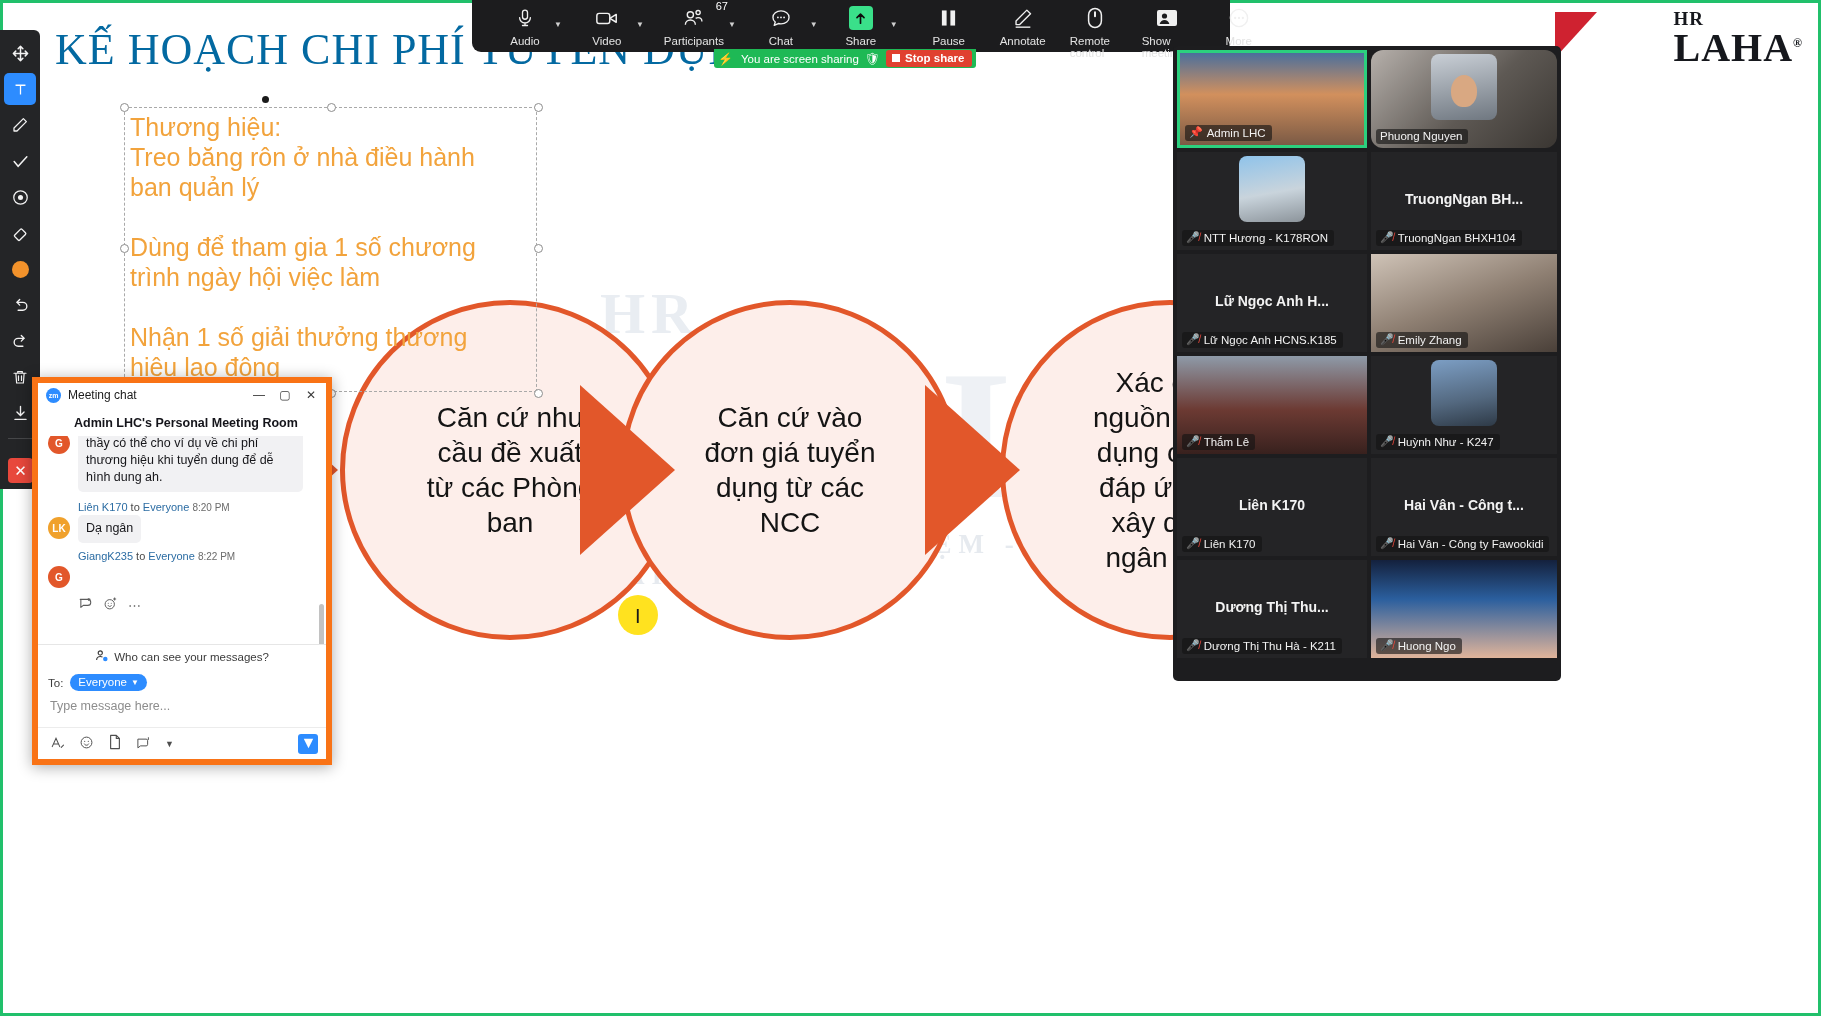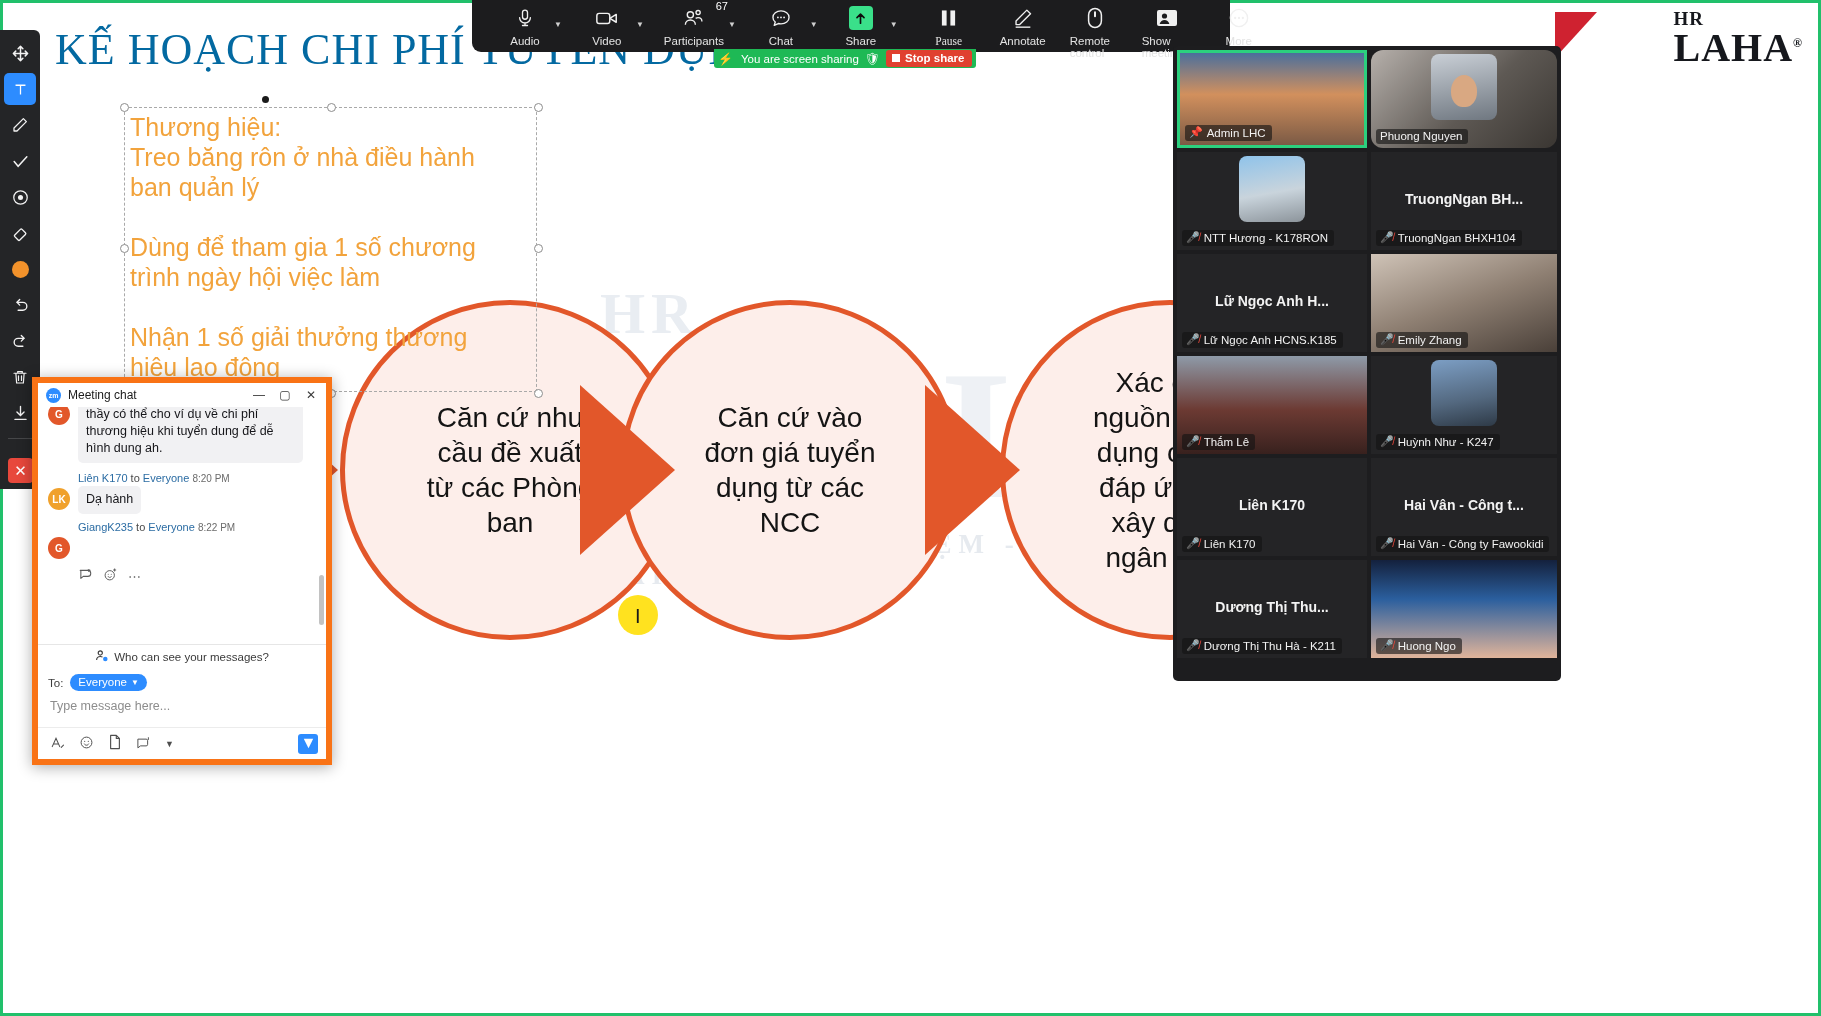--- a/index.html
+++ b/index.html
@@ -688,21 +688,21 @@
           <svg width="13" height="15" viewBox="0 0 14 16" fill="none" stroke="#0d0d0d" stroke-width="1.8" stroke-linecap="round" stroke-linejoin="round">
               <path d="M7 13V3.5M3.2 7L7 3.2 10.8 7"></path>
             </svg>
         </div>
       </div>
       <div class="tt-label">Share</div>
     </div>
     <span class="tt-caret">▼</span>
   </div>
 
-  <div class="tt-item" style="margin-left:26px;font-family:Liberation Serif, serif;">
+  <div class="tt-item" style="margin-left:26px;">
     <div class="tt-icon">
       <svg width="17" height="20" viewBox="0 0 18 20">
           <rect x="2" y="2" width="5" height="16" fill="#f0f0f0"></rect>
           <rect x="11" y="2" width="5" height="16" fill="#f0f0f0"></rect>
         </svg>
     </div>
     <div class="tt-label">Pause</div>
   </div>
 
   <div class="tt-item" style="margin-left:24px;">
@@ -761,40 +761,41 @@
 
 <div id="chat-window">
   <div id="chat-titlebar">
     <div id="zm-logo">zm</div>
     <div id="chat-title">Meeting chat</div>
     <div class="win-btn">—</div>
     <div class="win-btn">▢</div>
     <div class="win-btn close">✕</div>
   </div>
 
+  <div id="chat-room-title">Admin LHC's Personal Meeting Room</div>
 
   <div id="chat-scroll">
 
     <div class="msg-row" style="margin-top:-6px;">
       <div class="avatar" style="background:#e2572a;">G</div>
       <div class="msg-body">
         <div class="bubble">thầy có thể cho ví dụ về chi phí thương hiệu  khi tuyển dung để dễ hình dung ah.</div>
       </div>
     </div>
 
     <div class="msg-row" style="margin-top:9px; display:block;">
       <div class="msg-meta" style="padding-left:30px;">
         <span class="sender">Liên K170</span>
         <span class="to">to</span>
         <span class="target">Everyone</span>
         <span class="time">8:20 PM</span>
       </div>
       <div style="display:flex;">
         <div class="avatar" style="background:#f0a12c;">LK</div>
-        <div class="bubble">Dạ hành</div>
+        <div class="bubble">Dạ ngân</div>
       </div>
     </div>
 
     <div class="msg-row" style="margin-top:7px; display:block;">
       <div class="msg-meta" style="padding-left:30px;">
         <span class="sender">GiangK235</span>
         <span class="to">to</span>
         <span class="target">Everyone</span>
         <span class="time">8:22 PM</span>
       </div>

